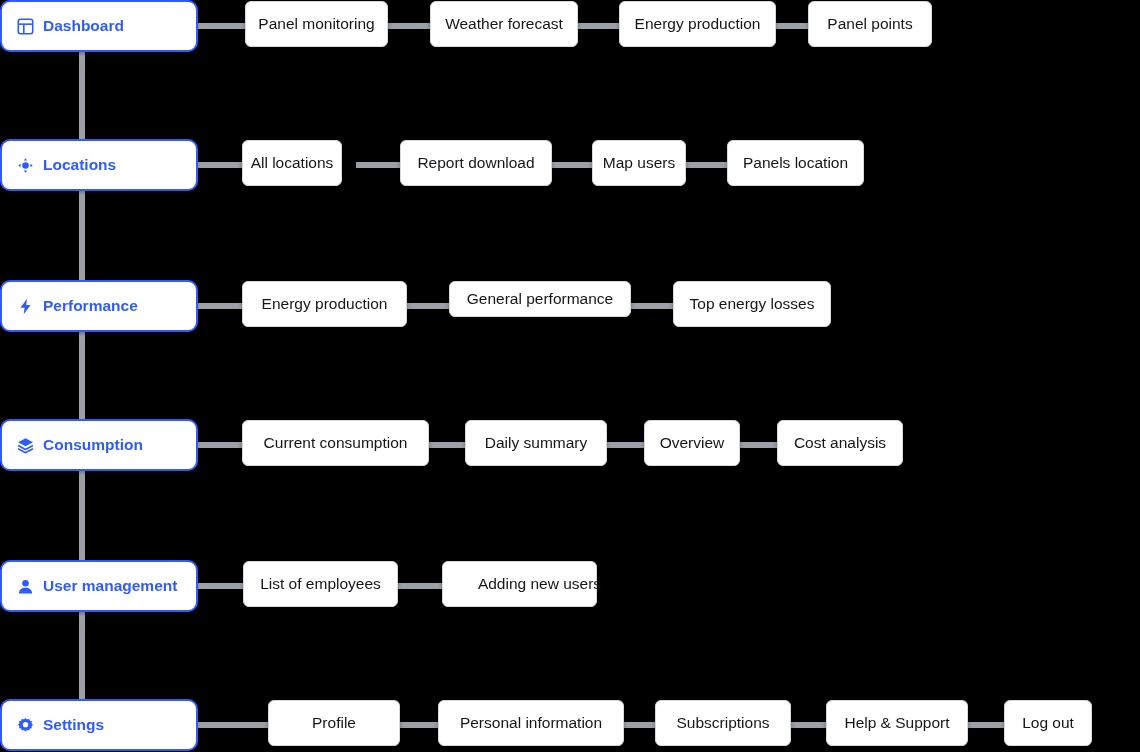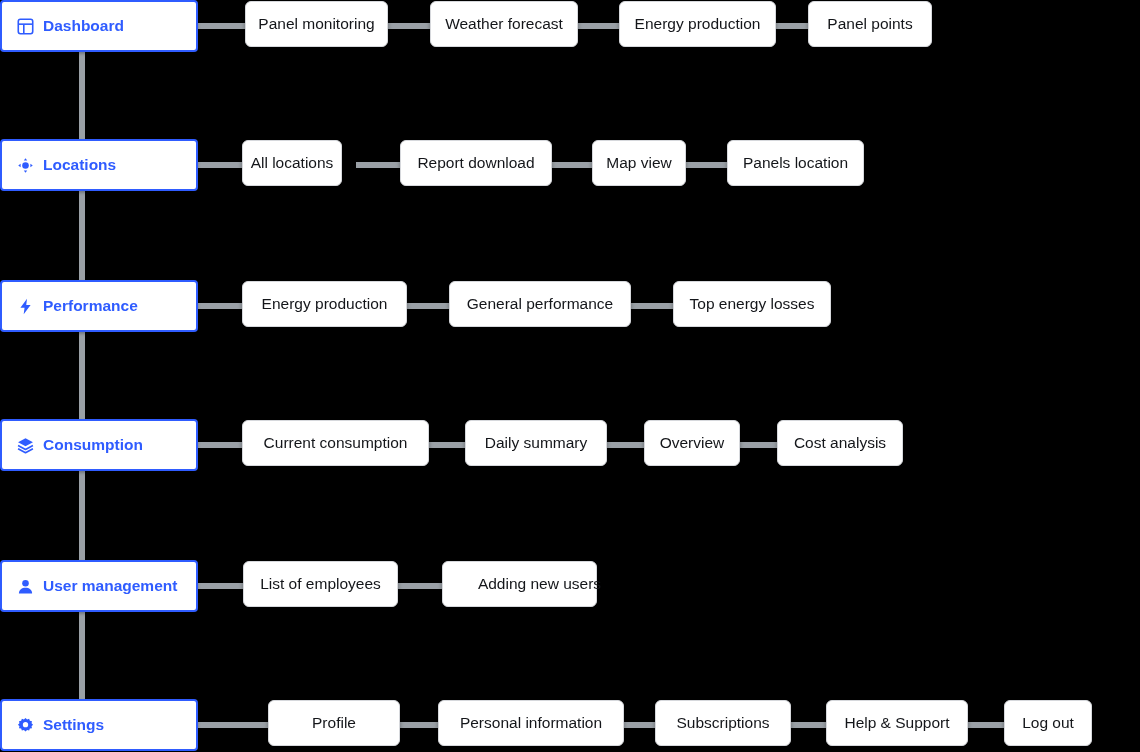--- a/index.html
+++ b/index.html
@@ -26,21 +26,21 @@
     z-index: 1;
   }
   .conn.v { width: 6px; }
   .conn.h { height: 6px; }
 
   
   .node-main {
     position: absolute;
     box-sizing: border-box;
     border: 2px solid #2f5cff;
-    border-radius: 4px;
+    border-radius: 10px;
     background: #ffffff;
     display: flex;
     align-items: center;
     gap: 9px;
     padding: 0 14px;
     color: #2f5cff;
     font-size: 15.5px;
     font-weight: bold;
     z-index: 3;
     box-shadow: 0 2px 3px rgba(0,0,0,0.25);
@@ -185,30 +185,30 @@
     <span>Panel points</span>
   </div>
 
   <div class="node-sub" style="left:242px; top:140px; width:100px; height:46px;">
     <span>All locations</span>
   </div>
   <div class="node-sub" style="left:400px; top:140px; width:152px; height:46px;">
     <span>Report download</span>
   </div>
   <div class="node-sub" style="left:592px; top:140px; width:94px; height:46px;">
-    <span>Map view</span>
+    <span>Map users</span>
   </div>
   <div class="node-sub" style="left:727px; top:140px; width:137px; height:46px;">
     <span>Panels location</span>
   </div>
 
   <div class="node-sub" style="left:242px; top:281px; width:165px; height:46px;">
     <span>Energy production</span>
   </div>
-  <div class="node-sub" style="left:449px; top:281px; width:182px; height:46px;">
+  <div class="node-sub" style="left:449px; top:281px; width:182px; height:36px;">
     <span>General performance</span>
   </div>
   <div class="node-sub" style="left:673px; top:281px; width:158px; height:46px;">
     <span>Top energy losses</span>
   </div>
 
   <div class="node-sub" style="left:242px; top:420px; width:187px; height:46px;">
     <span>Current consumption</span>
   </div>
   <div class="node-sub" style="left:465px; top:420px; width:142px; height:46px;">

